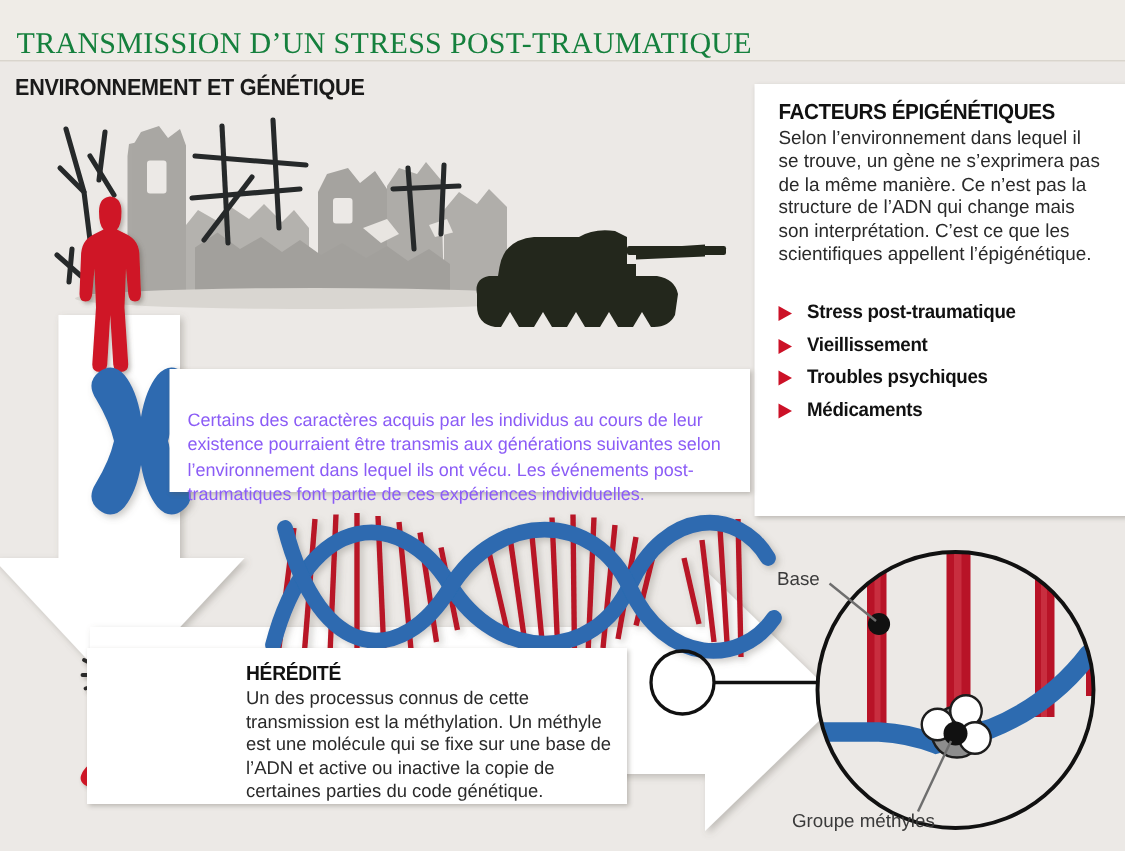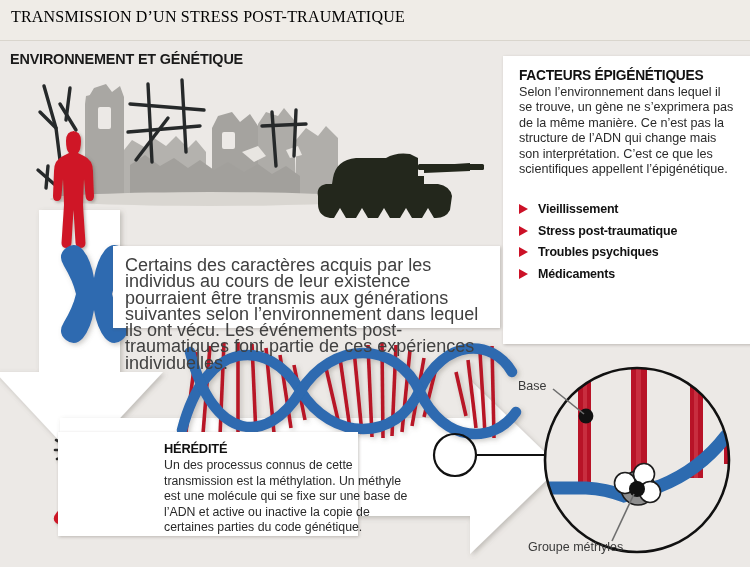--- a/index.html
+++ b/index.html
@@ -11,23 +11,23 @@
   }
   #page{position:absolute;inset:0;width:750px;height:567px;overflow:hidden;background:#ece9e6;}
 
   
   .title-band{
     position:absolute;left:0;top:0;width:750px;height:40px;
     background:#efece7;
     border-bottom:1px solid #d9d5cd;
   }
   .title-text{
-    position:absolute;left:11px;top:8px;
+    position:absolute;left:11px;top:18px;
     font-family:"Liberation Serif","DejaVu Serif",serif;
-    font-size:16px;letter-spacing:.2px;color:#000000;
+    font-size:20px;letter-spacing:.2px;color:#15803d;
     white-space:nowrap;
   }
 
   
   .section-head{
     position:absolute;left:10px;top:50px;
     font-size:15.5px;font-weight:bold;color:#1a1a1a;
     letter-spacing:-0.2px;
     transform:scaleX(.93);transform-origin:left center;
     white-space:nowrap;
@@ -56,26 +56,26 @@
   }
   .bullet .lbl{
     font-size:13px;font-weight:bold;color:#111;letter-spacing:-.2px;
     white-space:nowrap;display:inline-block;
     transform:scaleX(.96);transform-origin:left center;
   }
 
   
   #panel-center{left:113px;top:246px;width:387px;height:82px;}
   #panel-center .body{
-    position:absolute;left:12px;top:11px;width:365px;
-    font-size:18px;line-height:16.3px;color:#404040;
-  }
-
-  
-  #panel-hered{left:58px;top:432px;width:300px;height:104px;}
+    position:absolute;left:12px;top:26px;width:365px;
+    font-size:12px;line-height:16.3px;color:#8b5cf6;
+  }
+
+  
+  #panel-hered{left:58px;top:432px;width:360px;height:104px;}
   #panel-hered .hd{
     position:absolute;left:106px;top:9px;
     font-size:13.5px;font-weight:bold;color:#111;letter-spacing:-.2px;
     transform:scaleX(.95);transform-origin:left center;
   }
   #panel-hered .body{
     position:absolute;left:106px;top:26px;width:248px;
     font-size:12.3px;line-height:15.6px;color:#2a2a2a;text-align:left;
   }
 
@@ -257,25 +257,25 @@
       </g>
     </g>
   </svg>
 
   <div class="card" id="panel-epi">
     <div class="hd">FACTEURS ÉPIGÉNÉTIQUES</div>
     <div class="body">Selon l’environnement dans lequel il se trouve, un gène ne s’exprimera pas de la même manière. Ce n’est pas la structure de l’ADN qui change mais son interprétation. C’est ce que les scientifiques appellent l’épigénétique.</div>
     <div class="bullets">
       <div class="bullet">
         <span class="tri"></span>
-        <span class="lbl">Vieillissement</span>
+        <span class="lbl">Stress post-traumatique</span>
       </div>
       <div class="bullet">
         <span class="tri"></span>
-        <span class="lbl">Stress post-traumatique</span>
+        <span class="lbl">Vieillissement</span>
       </div>
       <div class="bullet">
         <span class="tri"></span>
         <span class="lbl">Troubles psychiques</span>
       </div>
       <div class="bullet">
         <span class="tri"></span>
         <span class="lbl">Médicaments</span>
       </div>
     </div>

